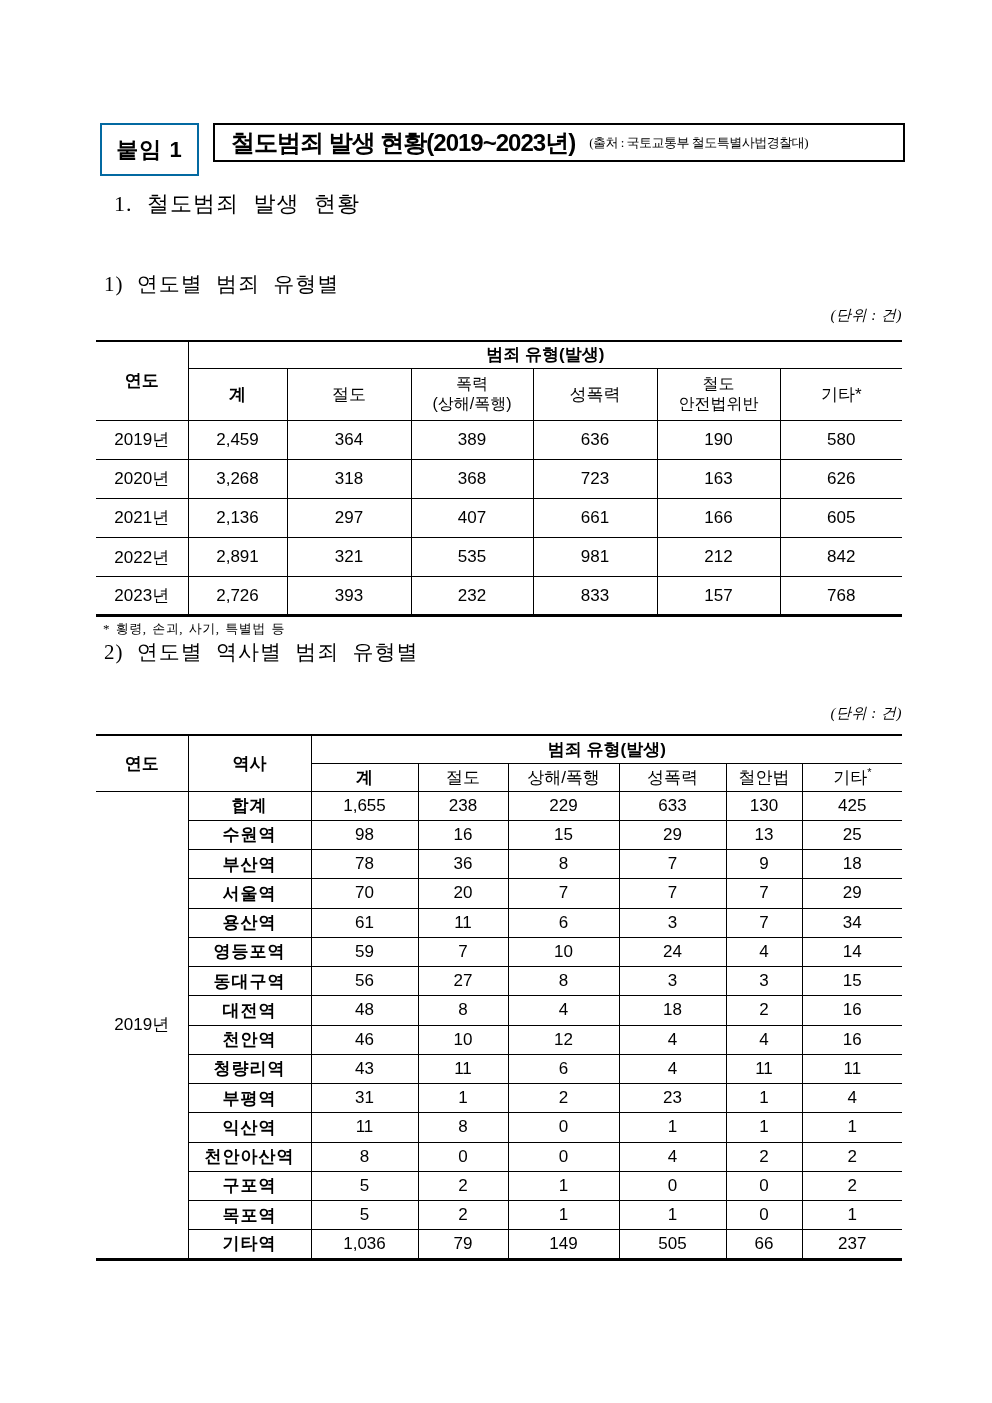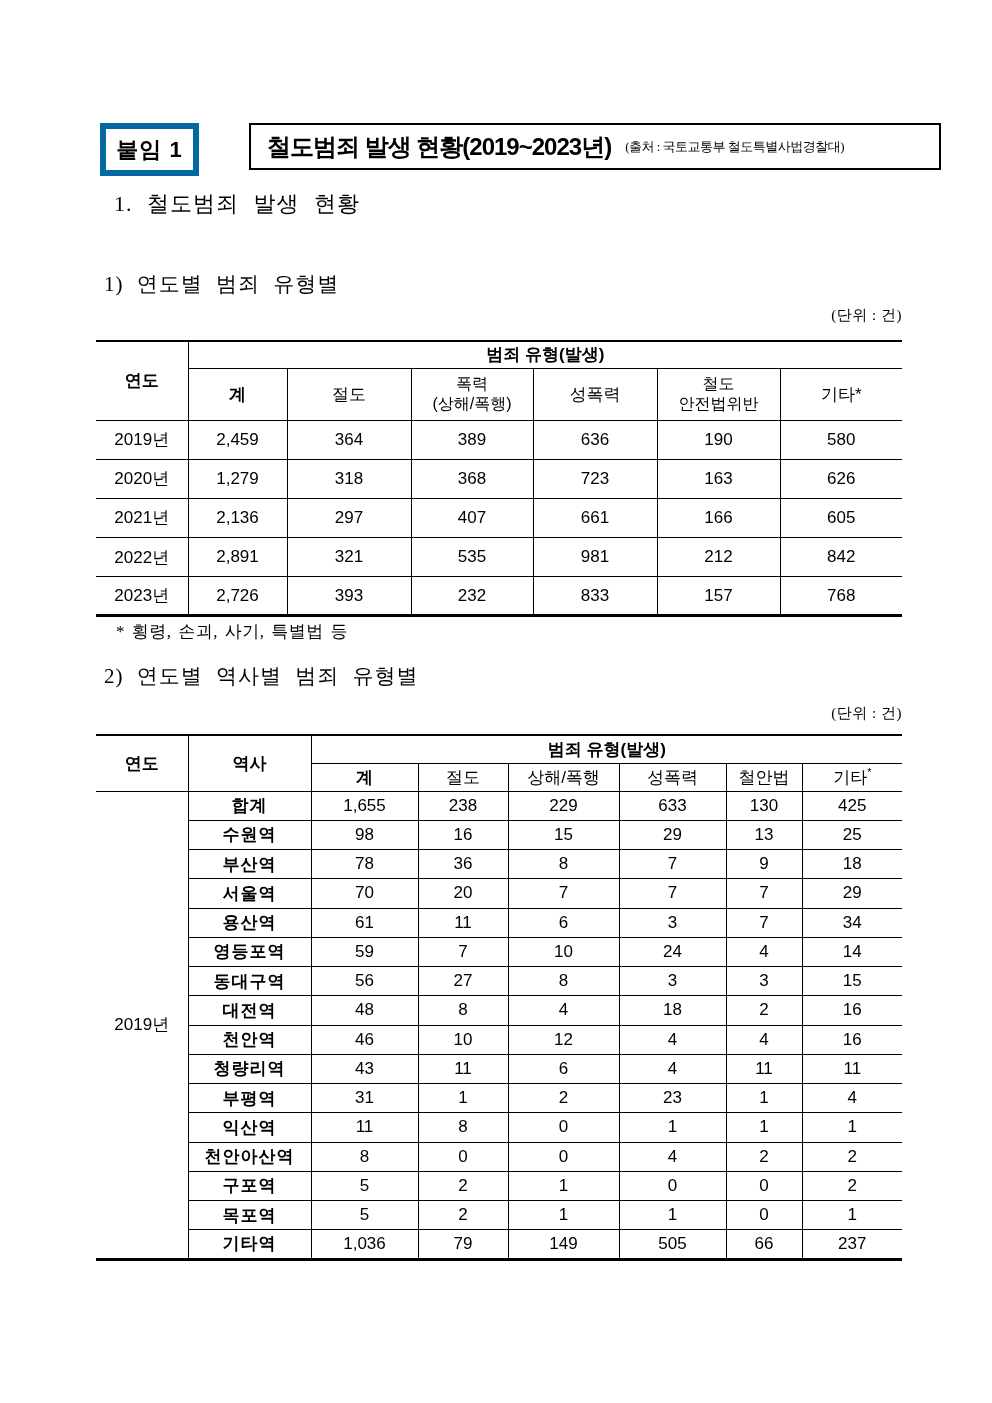--- a/index.html
+++ b/index.html
@@ -8,51 +8,51 @@
     width: 992px; height: 1403px;
     position: relative;
     font-family: "Liberation Sans", sans-serif;
     color: #000;
   }
 
   
   .badge-box {
     position: absolute; left: 100px; top: 123px;
     width: 99px; height: 53px;
-    border: 6px solid #0369a1;
+    border: 2px solid #0369a1;
     display: flex; align-items: center; justify-content: center;
     font-weight: 700; font-size: 22px; letter-spacing: 1px;
   }
   .title-box {
     position: absolute; left: 213px; top: 123px;
-    width: 692px; height: 47px;
+    width: 692px; height: 39px;
     border: 2px solid #000;
     display: flex; align-items: center;
     padding-left: 16px;
-    white-space: nowrap; overflow: hidden; margin-left: 36px;
+    white-space: nowrap; overflow: hidden;
   }
   .title-main {
     font-weight: 700; font-size: 24px; letter-spacing: -1px;
   }
   .title-source {
     font-size: 13px; margin-left: 14px; letter-spacing: -0.5px;
     font-family: "Liberation Serif", serif;
   }
 
   
   .heading, .subheading, .unit-label, .footnote {
     position: absolute; font-family: "Liberation Serif", serif; white-space: nowrap;
   }
   .heading   { left: 89px;  top: 189px; font-size: 22px; word-spacing: 8px; letter-spacing: 1px; margin-left: 25px; }
   .subhead-1 { left: 104px; top: 270px; font-size: 21px; word-spacing: 7px; letter-spacing: 1px; }
-  .subhead-2 { left: 104px; top: 662px; font-size: 21px; word-spacing: 7px; letter-spacing: 1px; }
-  .unit-label { right: 90px; font-size: 15px; letter-spacing: 0.5px; }
+  .subhead-2 { left: 104px; top: 638px; font-size: 21px; word-spacing: 7px; letter-spacing: 1px; }
+  .unit-label { right: 90px; font-size: 15px; letter-spacing: 0.5px; font-style: italic; }
   .unit-1 { top: 306px; }
   .unit-2 { top: 704px; }
-  .footnote { left: 116px; top: 620px; font-size: 17px; word-spacing: 2px; letter-spacing: 0.5px; }
+  .footnote { left: 103px; top: 620px; font-size: 13px; word-spacing: 2px; letter-spacing: 0.5px; }
 
   
   table.doc-table {
     position: absolute; left: 96px; width: 806px;
     border-collapse: collapse; table-layout: fixed;
     text-align: center; font-size: 17px;
   }
   .doc-table th, .doc-table td {
     border: 1px solid #000;
     padding: 0;
@@ -127,21 +127,21 @@
         <td>2,459</td>
         <td>364</td>
         <td>389</td>
         <td>636</td>
         <td>190</td>
         <td>580</td>
       </tr>
 
       <tr>
         <td>2020년</td>
-        <td>1,279</td>
+        <td>3,268</td>
         <td>318</td>
         <td>368</td>
         <td>723</td>
         <td>163</td>
         <td>626</td>
       </tr>
 
       <tr>
         <td>2021년</td>
         <td>2,136</td>

